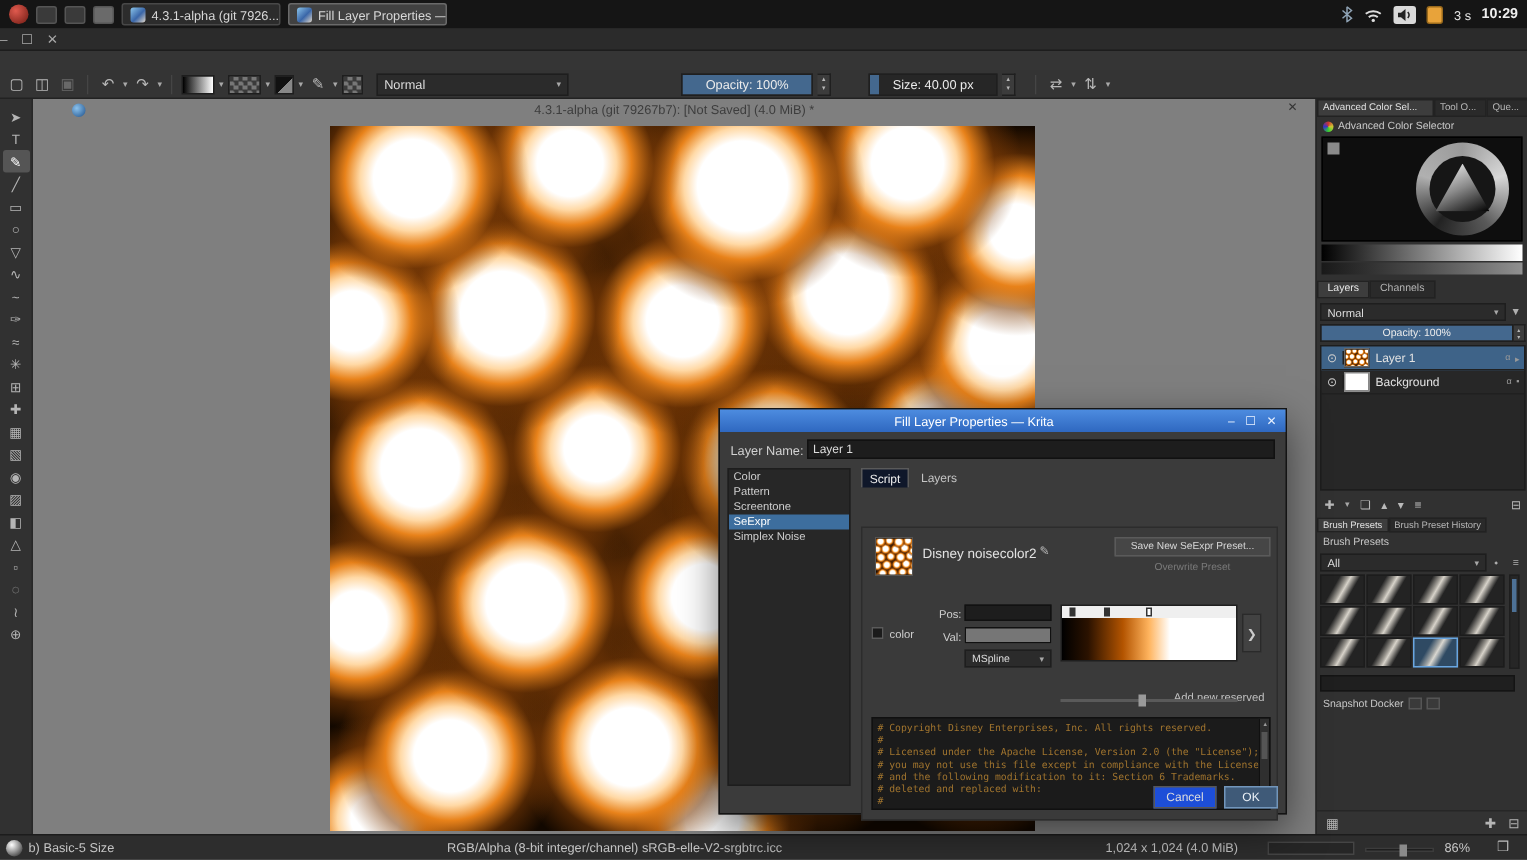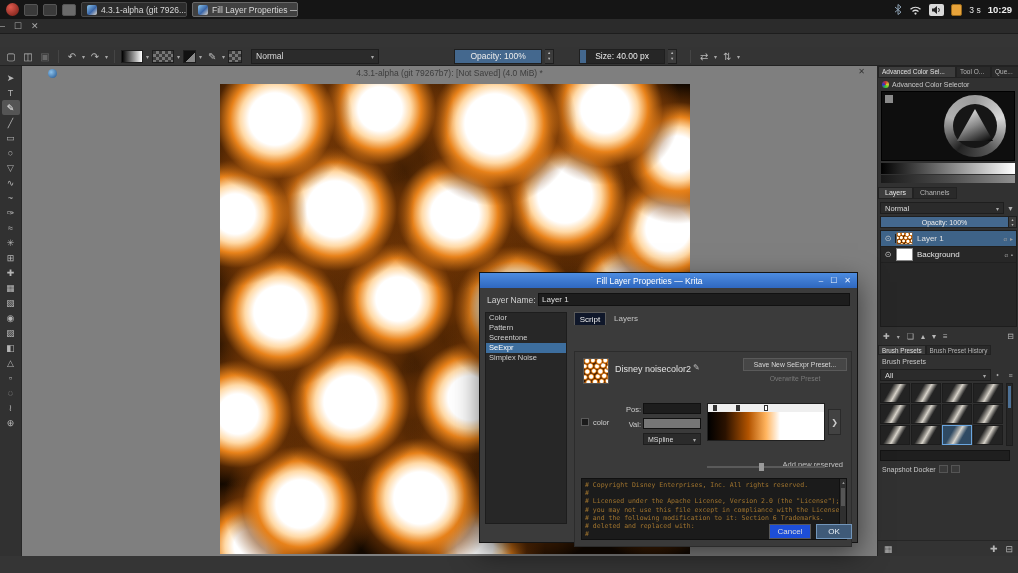--- a/index.html
+++ b/index.html
@@ -480,14 +480,26 @@
           <span class="sb-a" style="top:1px;">▲</span>
           <div class="sb-handle"></div>
           <span class="sb-a" style="bottom:1px;">▼</span>
         </div>
       </div>
     </div>
     <div class="dlg-btn" style="left:289px;width:42px;">Cancel</div>
     <div class="dlg-btn primary" style="left:336px;width:36px;">OK</div>
   </div>
 
+  <div class="statusbar abs">
+    <span class="sphere"></span>
+    <span class="abs" style="left:19px;top:3px;">b) Basic-5 Size</span>
+    <span class="abs" style="left:298px;top:3px;">RGB/Alpha (8-bit integer/channel)  sRGB-elle-V2-srgbtrc.icc</span>
+    <span class="abs" style="left:737px;top:3px;">1,024 x 1,024 (4.0 MiB)</span>
+    <span class="membar"></span>
+    <span class="zoomtrack">
+        <span class="zoomhandle"></span>
+      </span>
+    <span class="abs" style="left:963px;top:3px;">86%</span>
+    <span class="abs" style="left:998px;top:2px;font-size:9px;color:#bbb;">❒</span>
+  </div>
 
 </div>
 
 </body></html>

